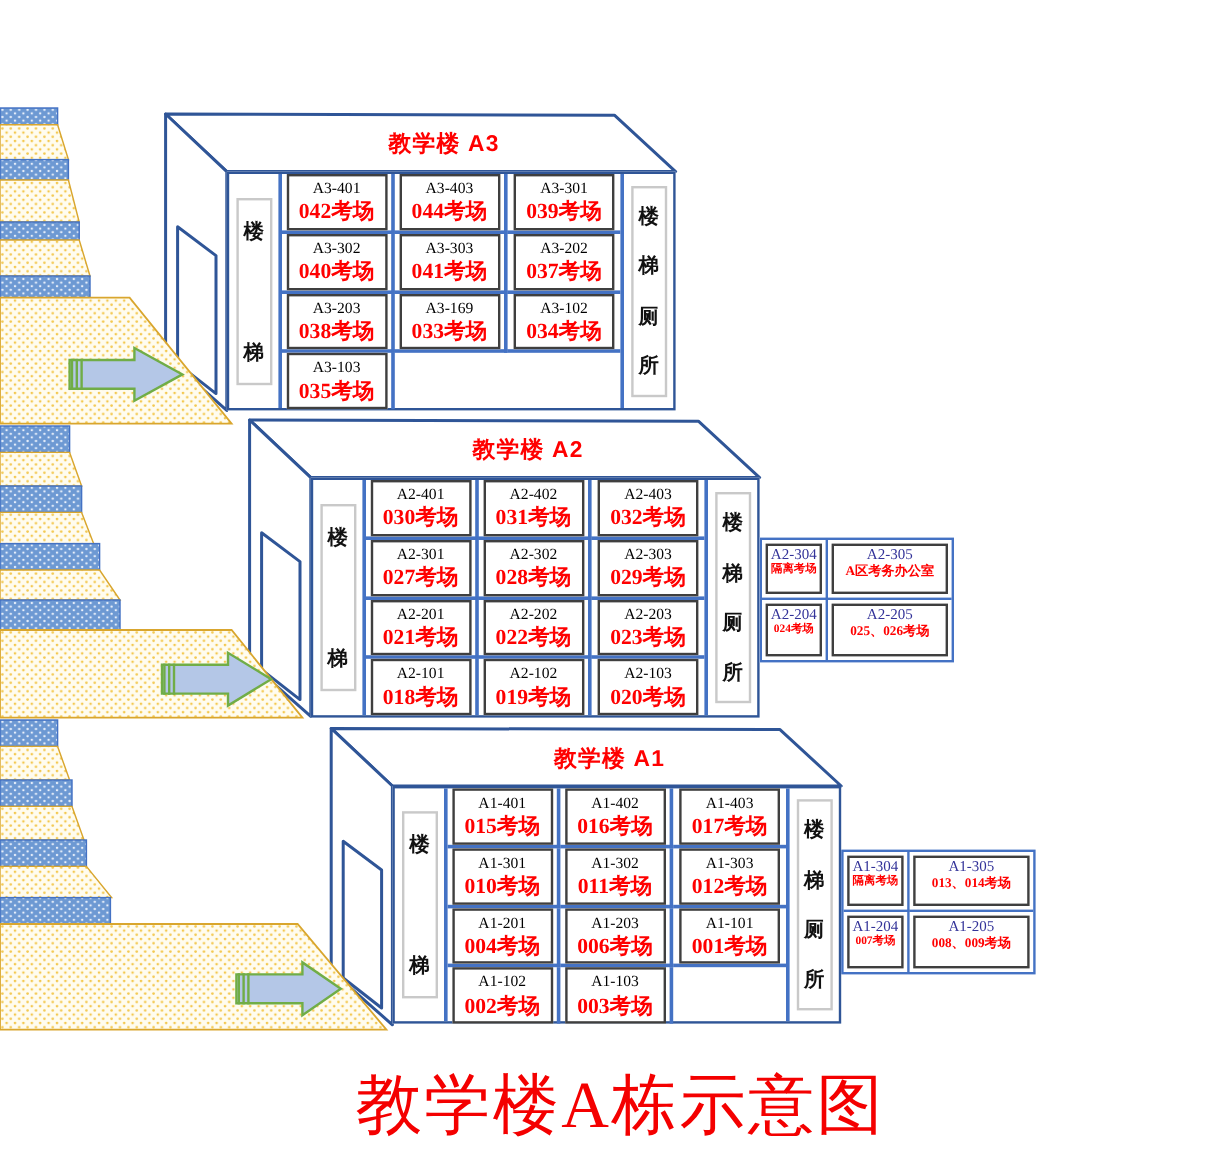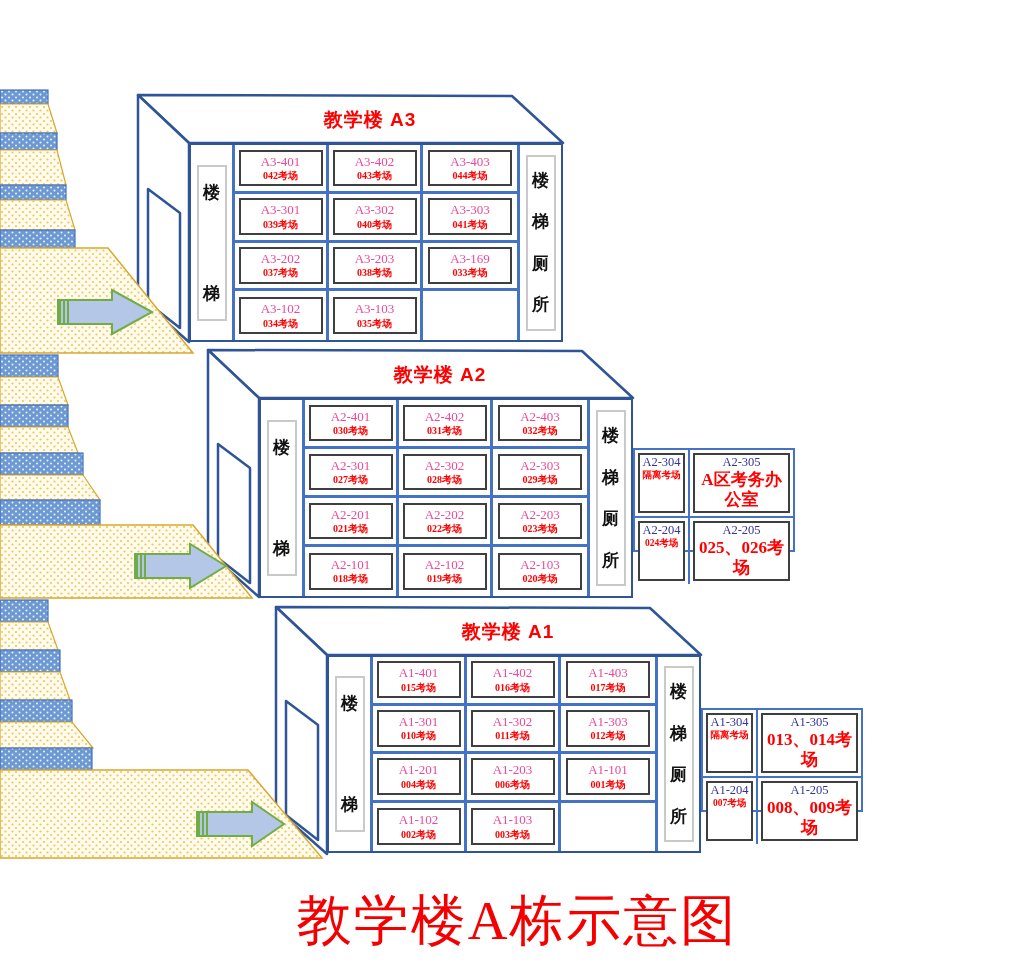--- a/index.html
+++ b/index.html
@@ -23,22 +23,22 @@
   .stair-col .vlabel{height:156px;padding:14px 0;}
   .wc-col .vlabel{height:176px;padding:12px 0;}
 
   .rooms{flex:1;display:grid;grid-template-columns:repeat(3,1fr);grid-template-rows:repeat(4,1fr);}
   .cell{display:flex;align-items:center;justify-content:center;box-sizing:border-box;
         border-right:3px solid #4472C4;border-bottom:3px solid #4472C4;}
   .rooms .cell:nth-child(3n){border-right:none;}
   .rooms .cell:nth-child(n+10){border-bottom:none;}
   .rbox{width:80px;background:#fff;border:2px solid #3F3F3F;text-align:center;
         padding:2px 0;line-height:1.25;}
-  .rnum{font-size:13px;color:#ec4899;font-family:"Liberation Serif","DejaVu Serif",serif;}
-  .rexam{font-size:10px;color:#FF0000;font-weight:bold;font-family:"Liberation Serif","DejaVu Serif",serif;}
+  .rnum{font-size:13px;color:#000000;font-family:"Liberation Serif","DejaVu Serif",serif;}
+  .rexam{font-size:18px;color:#FF0000;font-weight:bold;font-family:"Liberation Serif","DejaVu Serif",serif;}
 
   
   .rooftitle{position:absolute;width:240px;text-align:center;color:#FF0000;font-weight:bold;
              font-size:19px;letter-spacing:1px;z-index:4;}
   #title-a3{left:250px;top:107px;}
   #title-a2{left:320px;top:362px;}
   #title-a1{left:388px;top:619px;}
   #caption{position:absolute;left:192px;top:884px;width:650px;text-align:center;z-index:4;
            color:#F40000;font-size:55px;letter-spacing:2px;
            font-family:"Liberation Serif","DejaVu Serif",serif;}
@@ -49,21 +49,21 @@
          grid-template-rows:1fr 1fr;z-index:3;}
   #annex-a2{left:633px;top:448px;}
   #annex-a1{left:701px;top:708px;}
   .acell{box-sizing:border-box;padding:3px;}
   .acell:nth-child(odd){border-right:2.5px solid #4472C4;}
   .acell:nth-child(-n+2){border-bottom:2.5px solid #4472C4;}
   .abox{height:100%;box-sizing:border-box;background:#fff;border:2px solid #3F3F3F;
         display:flex;flex-direction:column;align-items:center;
         text-align:center;line-height:1.2;}
   .anum{font-size:12.5px;color:#333399;font-family:"Liberation Serif","DejaVu Serif",serif;}
-  .aexam{font-size:17px;color:#FF0000;font-weight:bold;font-family:"Liberation Serif","DejaVu Serif",serif;}
+  .aexam{font-size:11px;color:#FF0000;font-weight:bold;font-family:"Liberation Serif","DejaVu Serif",serif;}
   .aexam.small{font-size:9.5px;}
 </style>
 </head>
 <body>
 
 <div id="stage">
 
   <svg class="bg" width="1024" height="980" viewBox="0 0 1024 980">
     <defs>
       <pattern id="py" patternUnits="userSpaceOnUse" width="7" height="7">
@@ -162,26 +162,20 @@
     </div>
     <div class="rooms">
       <div class="cell">
           <div class="rbox">
             <div class="rnum">A3-401</div>
             <div class="rexam">042考场</div>
           </div>
         </div>
       <div class="cell">
           <div class="rbox">
-            <div class="rnum">A3-402</div>
-            <div class="rexam">043考场</div>
-          </div>
-        </div>
-      <div class="cell">
-          <div class="rbox">
             <div class="rnum">A3-403</div>
             <div class="rexam">044考场</div>
           </div>
         </div>
       <div class="cell">
           <div class="rbox">
             <div class="rnum">A3-301</div>
             <div class="rexam">039考场</div>
           </div>
         </div>

